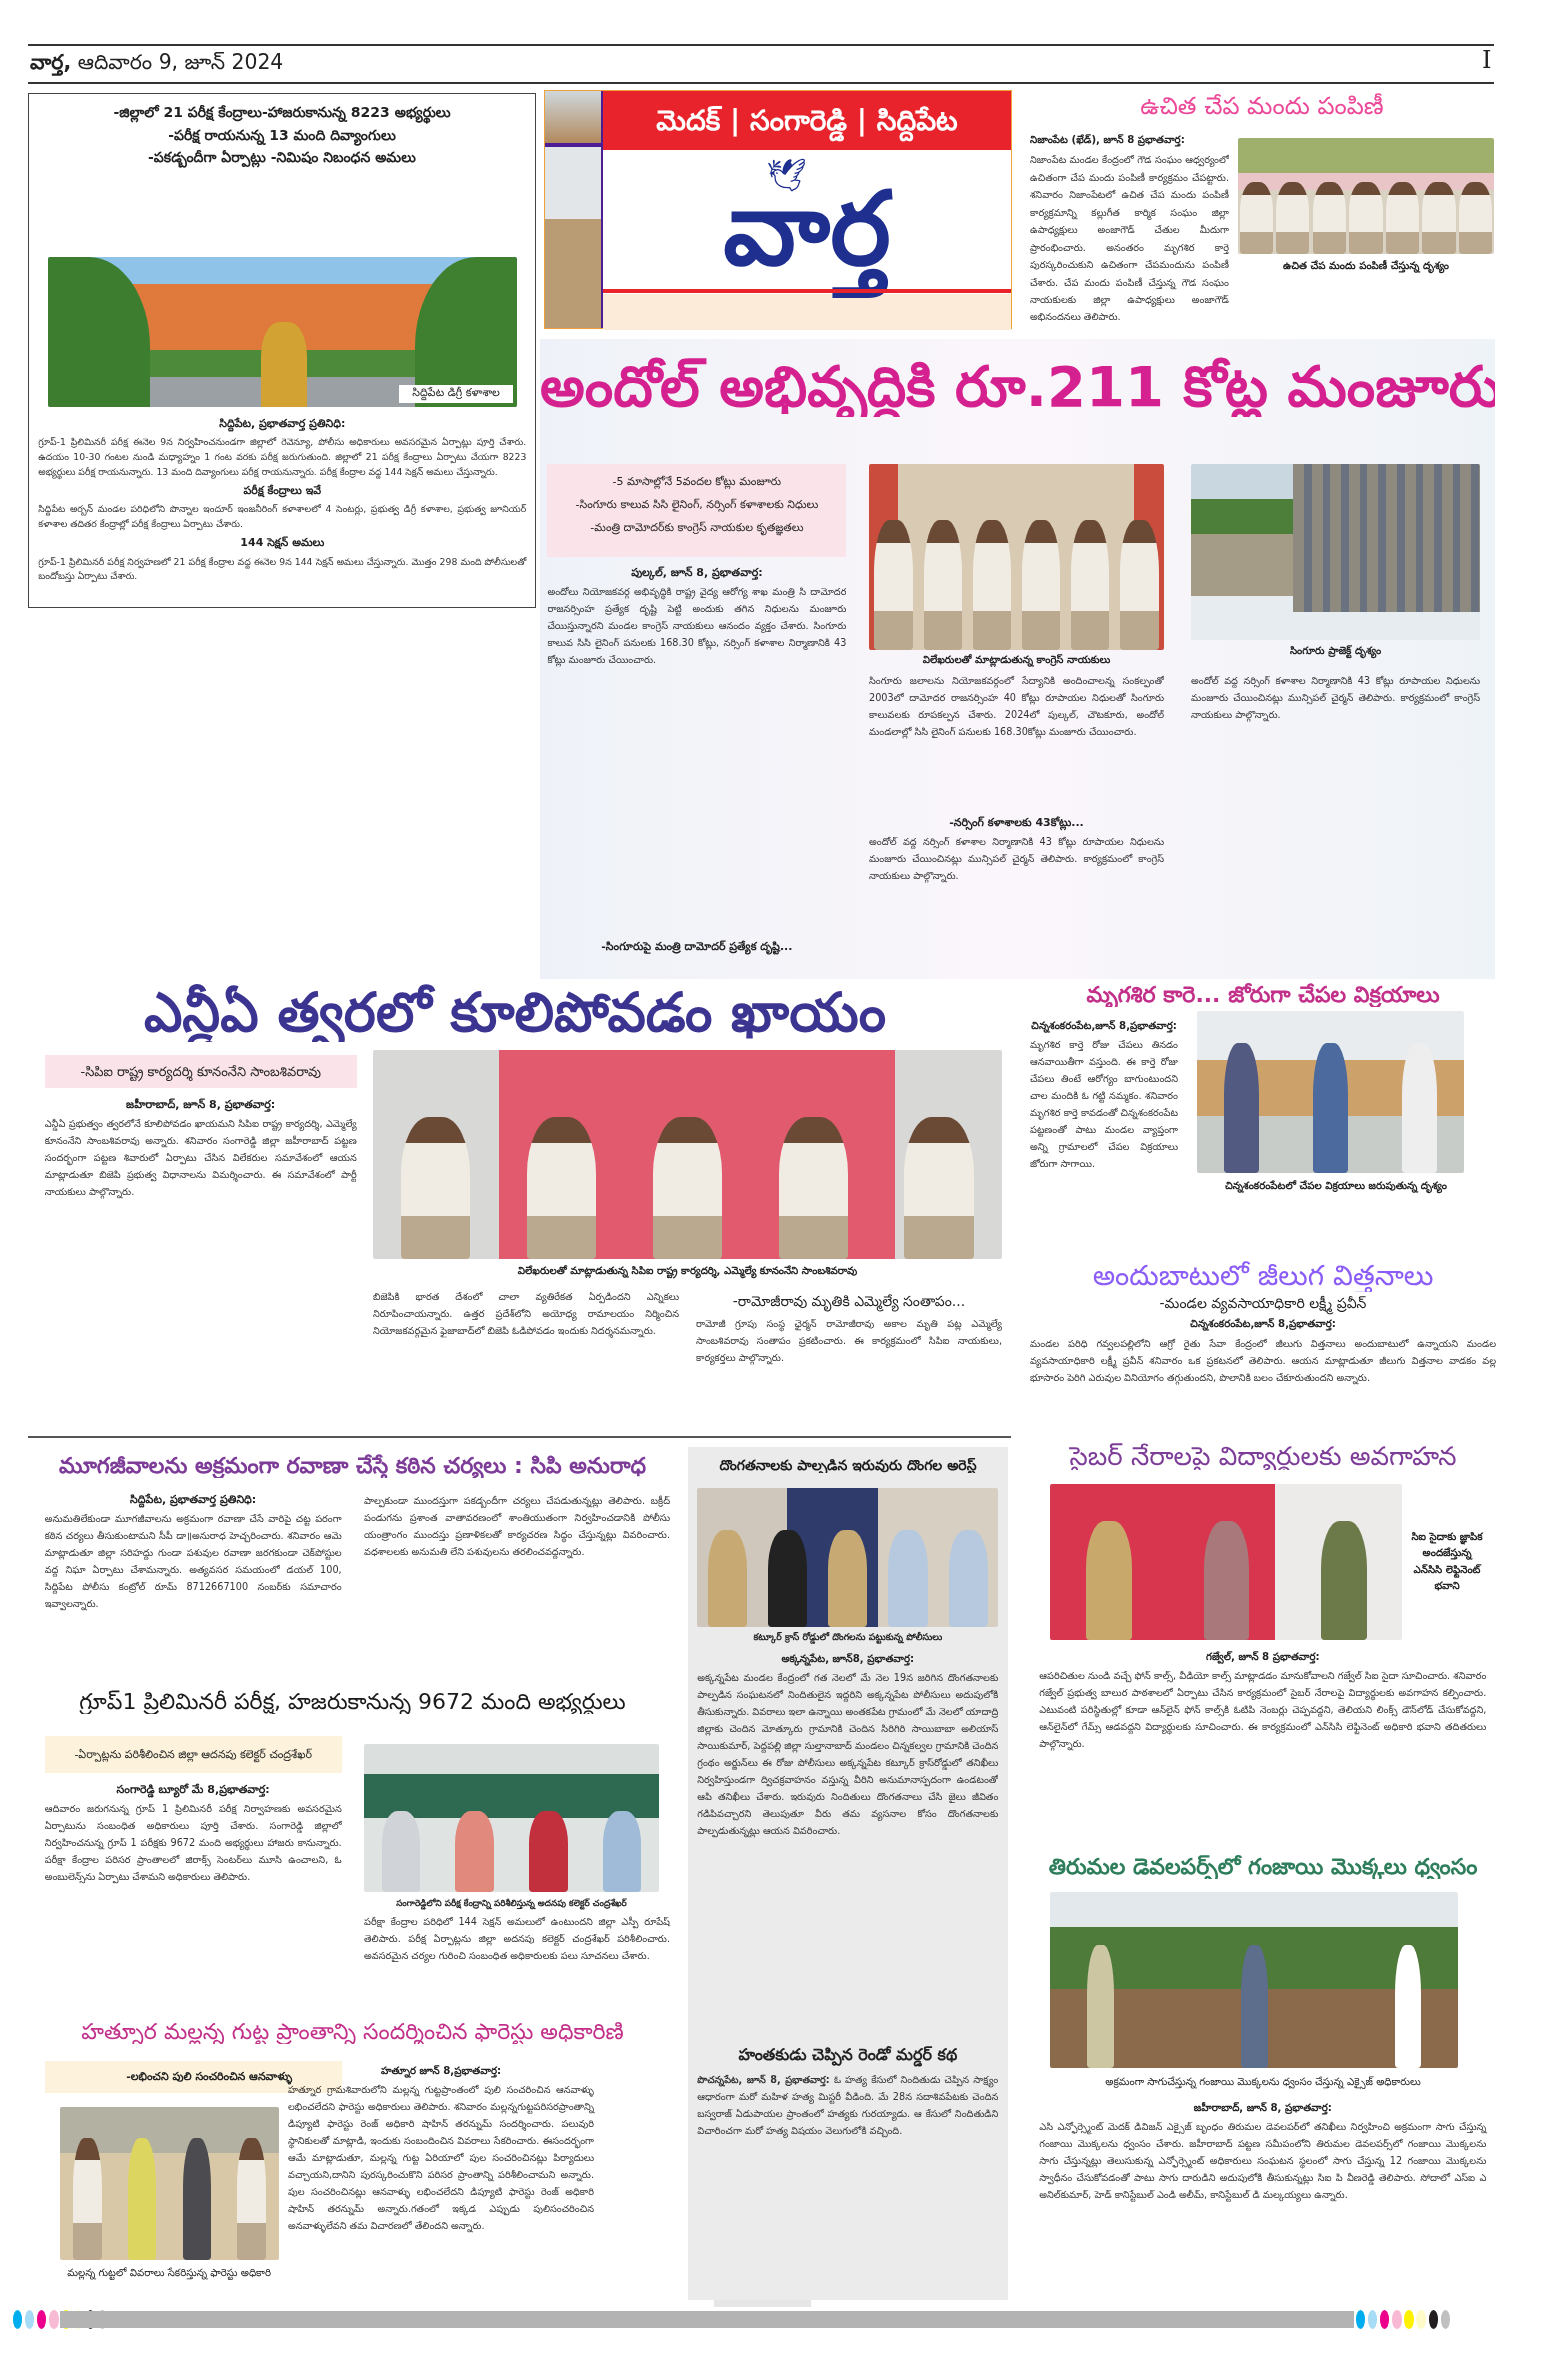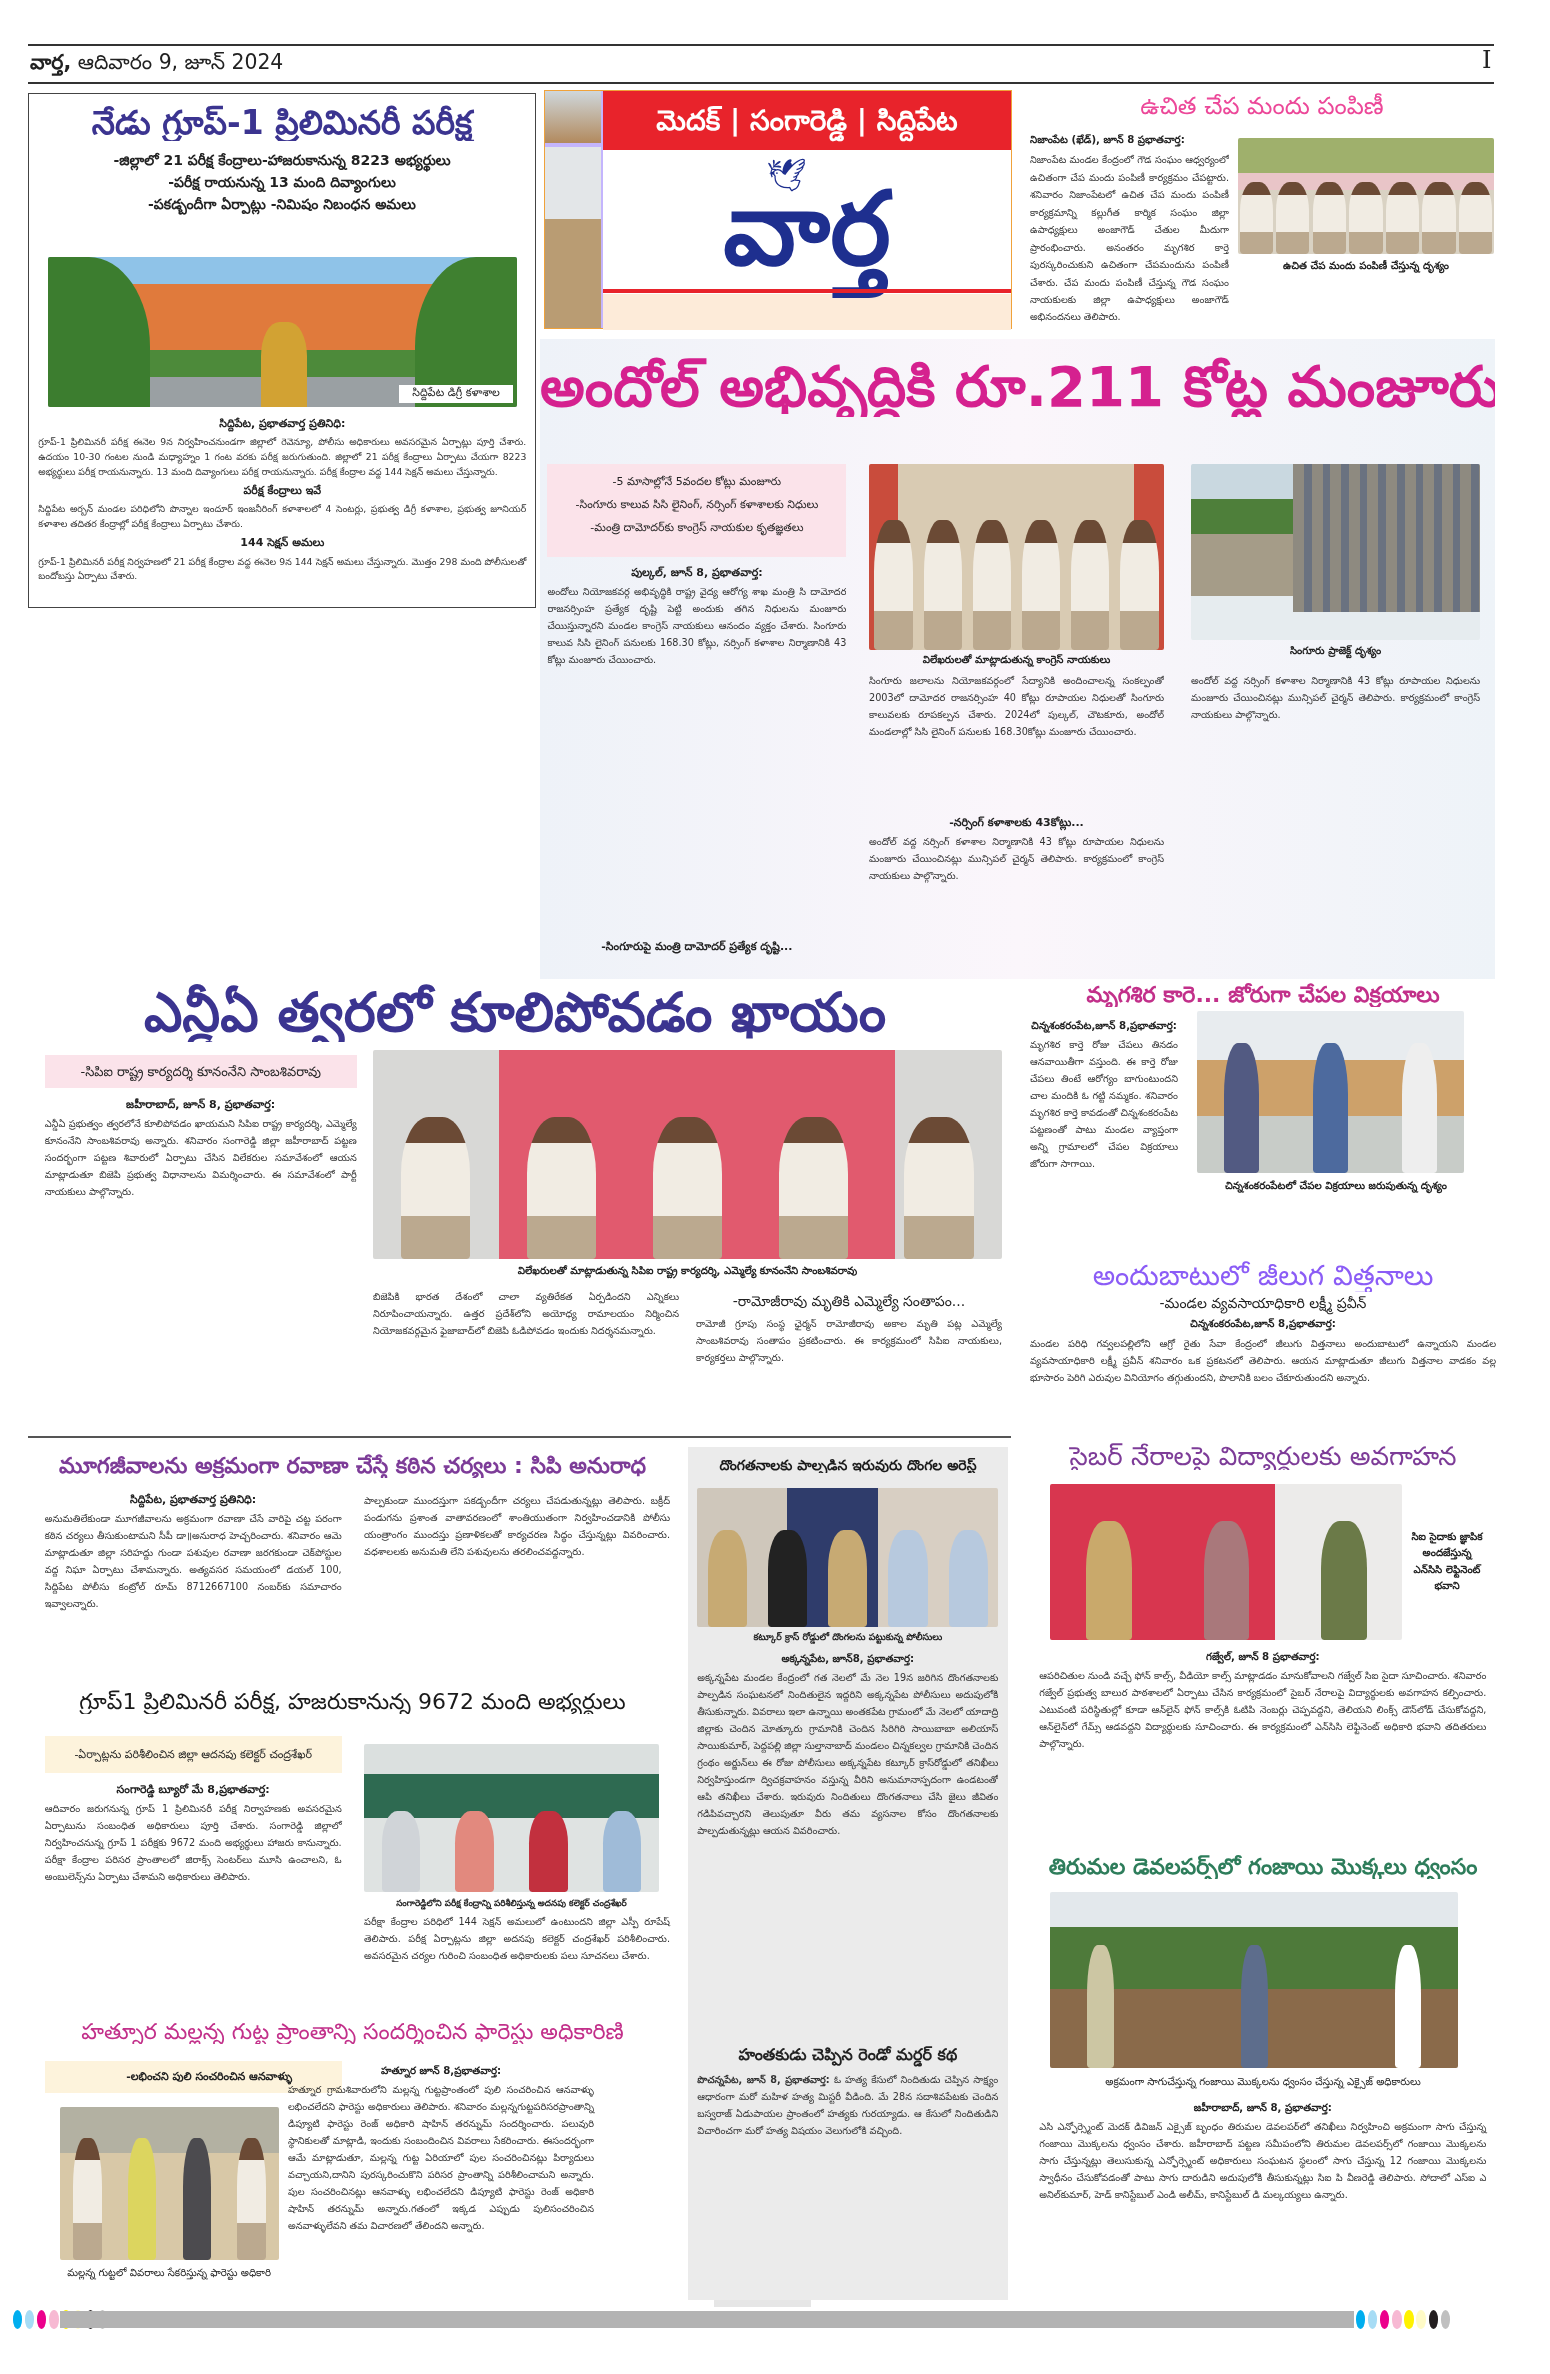--- a/index.html
+++ b/index.html
@@ -26,41 +26,40 @@
 
 <div class="rule" style="left:28px;top:44px;width:1466px;height:1.9px;" data-name="top-rule"></div>
 <div class="abs" style="left:30px;top:50px;font-size:20.4px;" data-name="masthead-dateline">
   <span style="font-weight:bold;" data-name="paper-name">వార్త</span><span style="font-weight:bold;">,</span>
   <span data-name="issue-date">ఆదివారం 9, జూన్ 2024</span>
 </div>
 <div class="abs" style="left:1482px;top:46px;font-size:24px;font-family:'DejaVu Serif',serif;" data-name="page-number">I</div>
 <div class="rule" style="left:28px;top:82px;width:1466px;height:1.9px;" data-name="masthead-rule"></div>
 
 <div class="box" style="left:28px;top:93px;width:508px;height:515px;" data-name="article-group1-exam">
-  <div class="hl" style="font-size:33px;color:#3b3490;margin-top:11px;" data-name="headline">నేడు గ్రూప్-1 ప్రిలిమినరీ పరీక్ష</div>
   <div class="sub" style="font-size:14px;font-weight:bold;margin-top:7.4px;" data-name="subhead">-జిల్లాలో 21 పరీక్ష కేంద్రాలు-హాజరుకానున్న 8223 అభ్యర్థులు</div>
   <div class="sub" style="font-size:14px;font-weight:bold;" data-name="subhead">-పరీక్ష రాయనున్న 13 మంది దివ్యాంగులు</div>
   <div class="sub" style="font-size:14px;font-weight:bold;" data-name="subhead">-పకడ్బందీగా ఏర్పాట్లు  -నిమిషం నిబంధన అమలు</div>
   <div class="photo" style="left:18.6px;top:163px;width:469px;height:150px;background:linear-gradient(#8fc3e8 0 18%, #e07a3c 18% 62%, #4d8a3a 62% 80%, #9aa0a3 80%);" data-name="college-photo">
     <div class="abs" style="left:0;top:0;width:102px;height:100%;background:#3c7d2f;border-radius:0 60% 0 0;"></div>
     <div class="abs" style="right:0;top:0;width:102px;height:100%;background:#3f8030;border-radius:60% 0 0 0;"></div>
     <div class="abs" style="left:213px;top:65px;width:46px;height:85px;background:#d2a233;border-radius:40% 40% 0 0;" data-name="statue"></div>
     <div class="abs" style="right:3.7px;bottom:3.7px;background:#fff;padding:1.9px 13px;font-size:11px;" data-name="photo-caption">సిద్దిపేట డిగ్రీ కళాశాల</div>
   </div>
   <div class="abs" style="left:9.3px;top:319px;width:488px;">
     <div class="dateline" data-name="dateline">సిద్దిపేట, ప్రభాతవార్త ప్రతినిధి:</div>
     <div class="body" style="font-size:9.3px;line-height:1.6;" data-name="article-body">గ్రూప్-1 ప్రిలిమినరీ పరీక్ష ఈనెల 9న నిర్వహించనుండగా జిల్లాలో రెవెన్యూ, పోలీసు అధికారులు అవసరమైన ఏర్పాట్లు పూర్తి చేశారు. ఉదయం 10-30 గంటల నుండి మధ్యాహ్నం 1 గంట వరకు పరీక్ష జరుగుతుంది. జిల్లాలో 21 పరీక్ష కేంద్రాలు ఏర్పాటు చేయగా 8223 అభ్యర్థులు పరీక్ష రాయనున్నారు. 13 మంది దివ్యాంగులు పరీక్ష రాయనున్నారు. పరీక్ష కేంద్రాల వద్ద 144 సెక్షన్ అమలు చేస్తున్నారు.</div>
     <div class="dateline" data-name="section-head">పరీక్ష కేంద్రాలు ఇవే</div>
     <div class="body" style="font-size:9.3px;line-height:1.6;" data-name="article-body">సిద్దిపేట అర్బన్ మండల పరిధిలోని పొన్నాల ఇందూర్ ఇంజనీరింగ్ కళాశాలలో 4 సెంటర్లు, ప్రభుత్వ డిగ్రీ కళాశాల, ప్రభుత్వ జూనియర్ కళాశాల తదితర కేంద్రాల్లో పరీక్ష కేంద్రాలు ఏర్పాటు చేశారు.</div>
     <div class="dateline" data-name="section-head">144 సెక్షన్ అమలు</div>
     <div class="body" style="font-size:9.3px;line-height:1.6;" data-name="article-body">గ్రూప్-1 ప్రిలిమినరీ పరీక్ష నిర్వహణలో 21 పరీక్ష కేంద్రాల వద్ద ఈనెల 9న 144 సెక్షన్ అమలు చేస్తున్నారు. మొత్తం 298 మంది పోలీసులతో బందోబస్తు ఏర్పాటు చేశారు.</div>
   </div>
 </div>
 
-<div class="abs" style="left:544px;top:90px;width:468px;height:239px;border:1.9px solid #f0a23a;background:#c4b5fd;" data-name="district-banner">
+<div class="abs" style="left:544px;top:90px;width:468px;height:239px;border:1.9px solid #f0a23a;background:#4c1d95;" data-name="district-banner">
   <div class="abs" style="left:0;top:0;width:56px;height:52px;background:linear-gradient(#cfd7db,#b28a5e);" data-name="temple-photo"></div>
   <div class="abs" style="left:0;top:56px;width:56px;height:181px;background:linear-gradient(#e3e6e8 0 40%, #b99c73 40%);" data-name="building-photo"></div>
   <div class="abs" style="left:58px;top:0;right:0;height:59px;background:#e8232b;color:#fff;font-size:28px;font-weight:bold;text-align:center;line-height:59px;white-space:nowrap;" data-name="district-names">మెదక్ | సంగారెడ్డి | సిద్దిపేట</div>
   <div class="abs" style="left:58px;top:59px;right:0;height:180px;background:linear-gradient(#fff 0 80%, #fdebd9 80%);">
     <div class="abs" style="left:40%;top:5.6px;font-size:32px;color:#1e2f8f;" data-name="dove-logo-icon">🕊</div>
     <div class="abs" style="left:0;right:0;top:28px;text-align:center;font-size:102px;font-weight:bold;color:#1e2f8f;line-height:1;" data-name="paper-logo">వార్త</div>
     <div class="abs" style="left:0;right:0;top:139px;height:3.7px;background:#e8232b;"></div>
   </div>
 </div>
 

